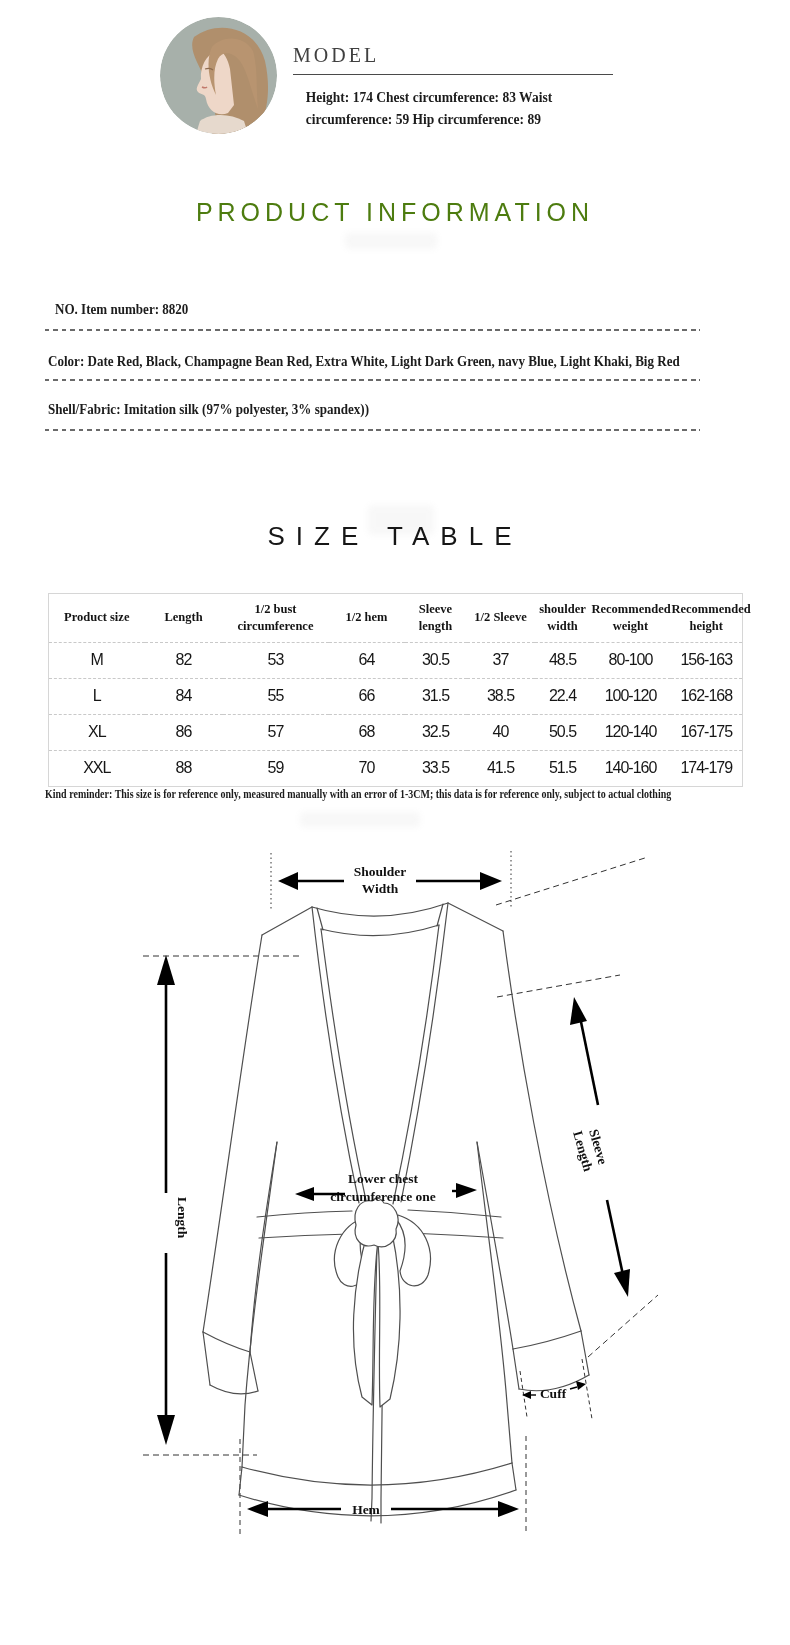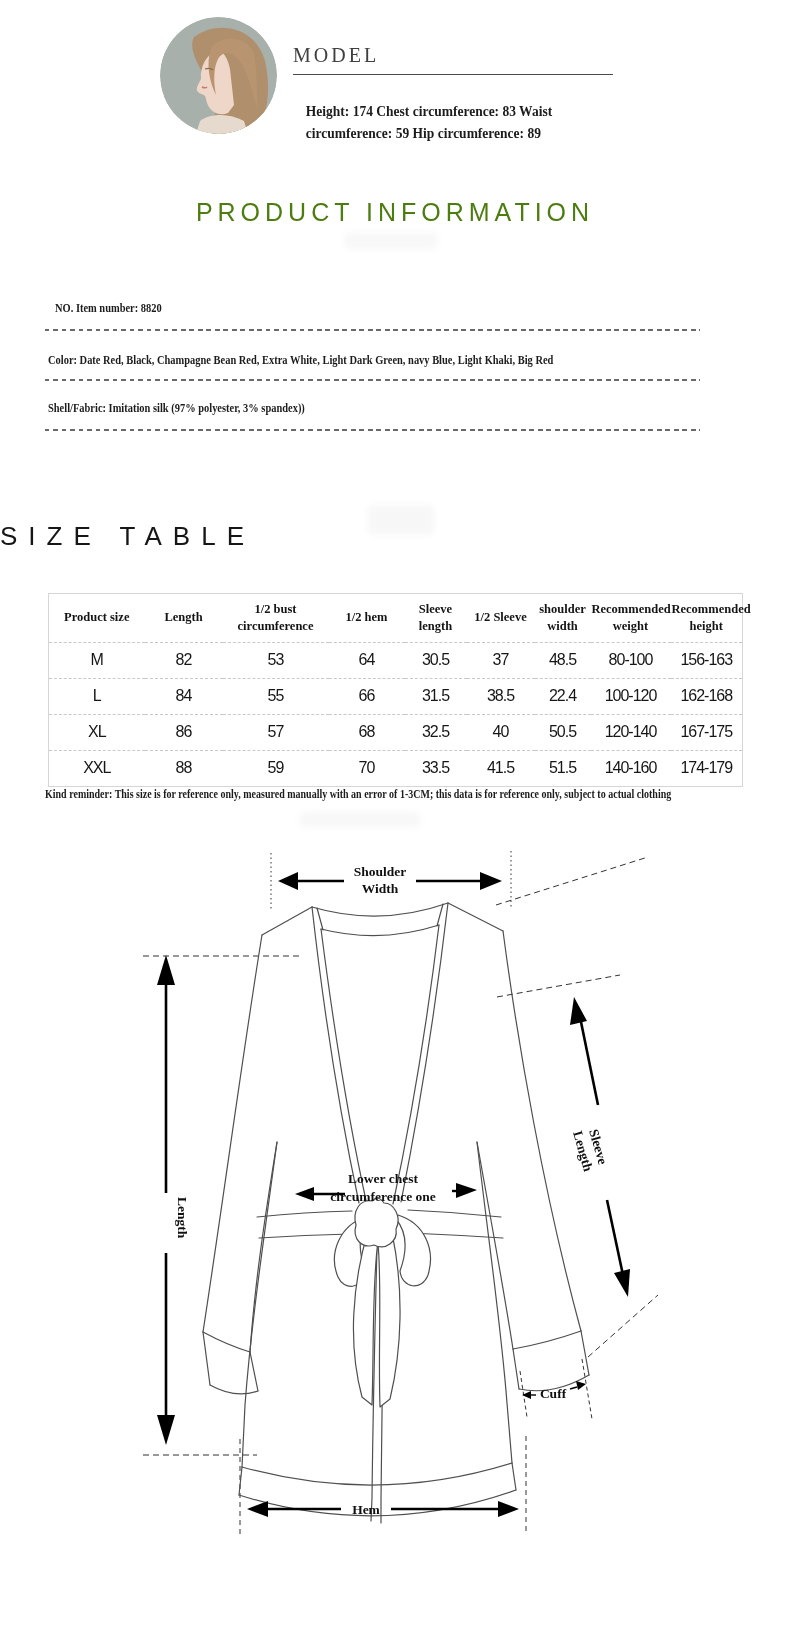--- a/index.html
+++ b/index.html
@@ -7,31 +7,31 @@
     width:790px;height:1645px;position:relative;background:#fff;
     font-family:"Liberation Serif", serif;color:#1c1c1c;overflow:hidden;
   }
   .abs{position:absolute;}
 
   
   .photo{left:160px;top:17px;width:117px;height:117px;border-radius:50%;overflow:hidden;}
   .model-block{left:293px;top:44px;width:330px;}
   .model-title{font-size:20px;letter-spacing:3px;color:#404040;font-family:"Liberation Serif",serif;}
   .model-rule{width:320px;height:0;border-bottom:1px solid #4a4a4a;margin-top:7px;}
-  .model-info{width:256px;margin-top:25px;text-align:center;font-weight:bold;font-size:15px;line-height:22px;white-space:nowrap;}
+  .model-info{width:256px;margin-top:11px;text-align:center;font-weight:bold;font-size:15px;line-height:22px;white-space:nowrap;}
   .model-info > div{transform:scaleX(0.9);transform-origin:center;}
 
   
   .hero-heading{left:0;top:198px;width:790px;text-align:center;
     font-family:"Liberation Sans",sans-serif;font-weight:300;font-size:25px;letter-spacing:5px;color:#4d7c0f;}
-  .size-heading{left:0;top:521px;width:790px;text-align:left;
+  .size-heading{left:0;top:521px;width:790px;text-align:center;
     font-family:"Liberation Sans",sans-serif;font-weight:400;font-size:26px;letter-spacing:11px;color:#161616;}
 
   
-  .detail-row{left:55px;width:720px;font-weight:bold;font-size:12px;white-space:nowrap;}
+  .detail-row{left:55px;width:720px;font-weight:bold;font-size:15px;white-space:nowrap;}
   .detail-row span{display:inline-block;transform:scaleX(0.87);transform-origin:left center;}
   .dash-sep{left:45px;width:655px;height:2px;
     background:repeating-linear-gradient(90deg,#6a6a6a 0 4.5px,transparent 4.5px 8.5px);}
 
   
   .size-table{left:48px;top:593px;width:694px;border-collapse:collapse;border:1px solid #d6d6d6;table-layout:fixed;padding-left:20px;}
   .size-table th{font-family:"Liberation Serif",serif;font-weight:bold;font-size:12.5px;line-height:1.35;
     padding:7px 1px;vertical-align:middle;color:#141414;}
   .size-table td{font-family:"Liberation Sans",sans-serif;font-size:16px;letter-spacing:-1px;
     text-align:center;height:33px;color:#161616;border-top:1px dashed #c9c9c9;}

